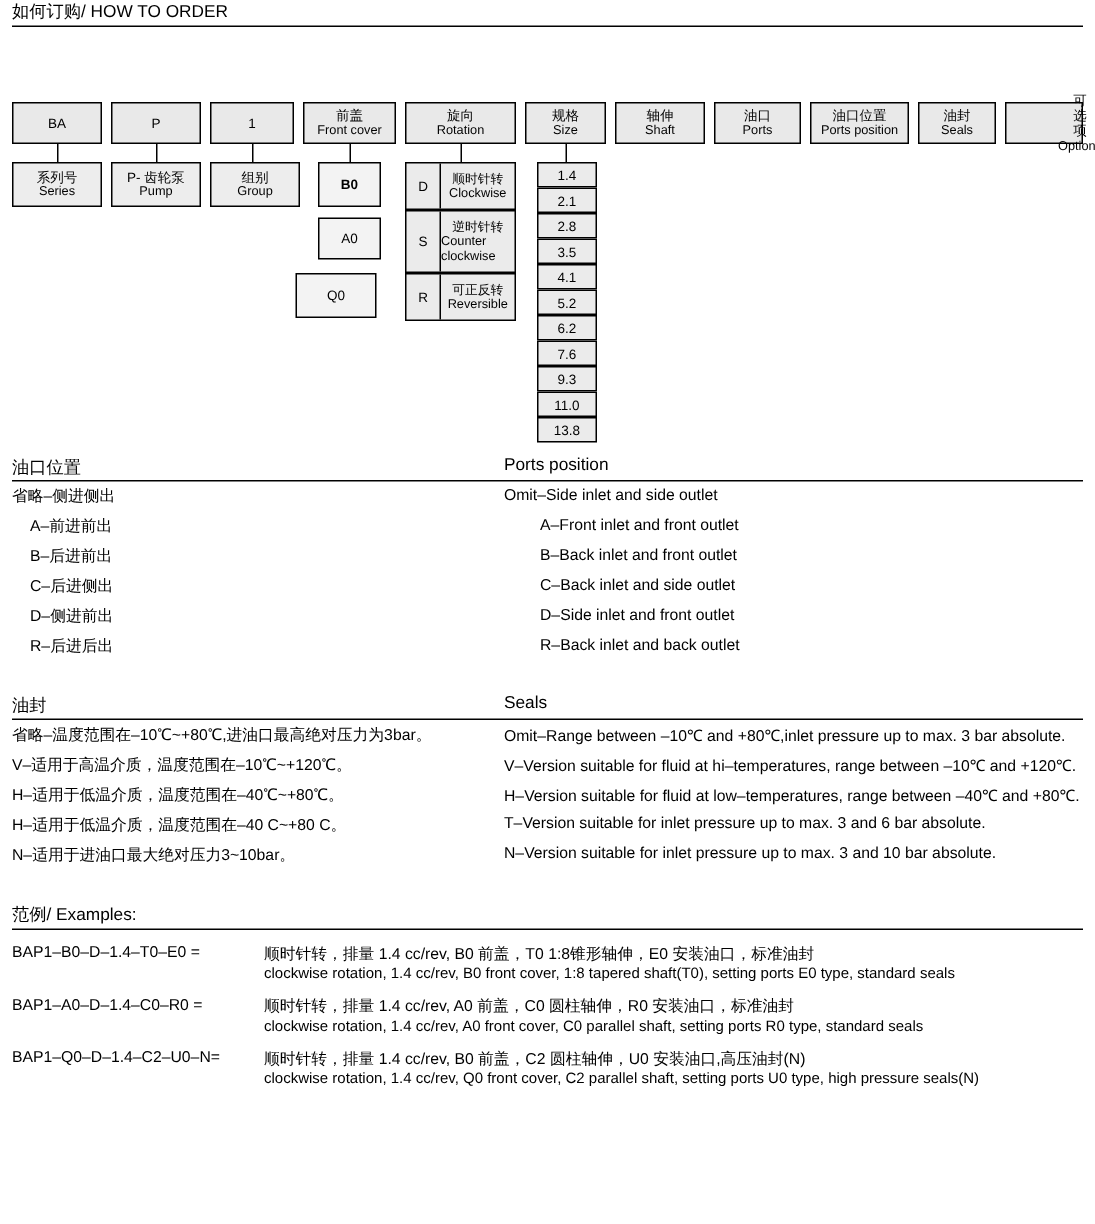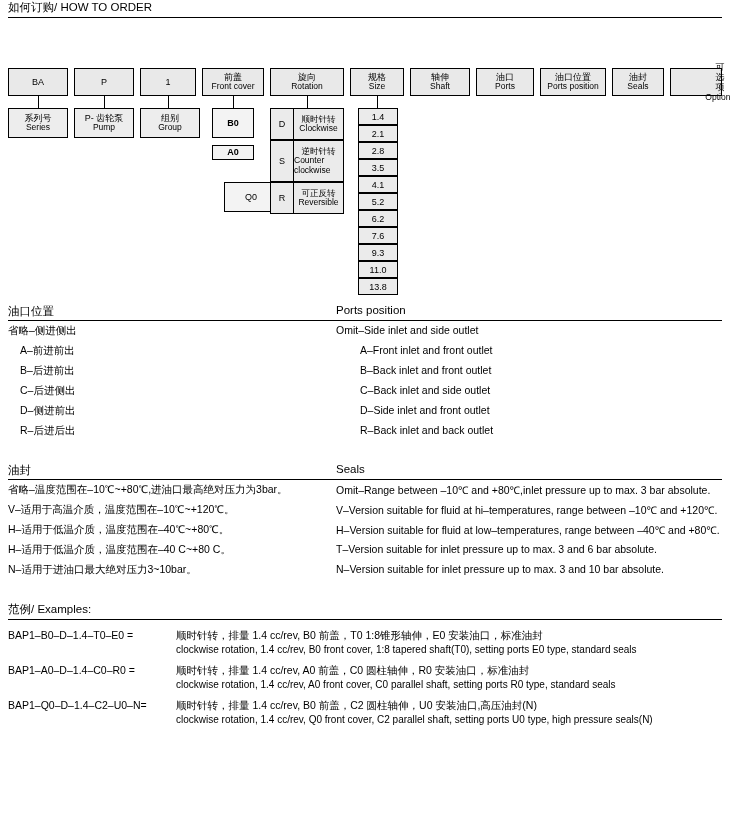--- a/index.html
+++ b/index.html
@@ -199,24 +199,24 @@
       <span class="en">Pump</span>
     </div>
     <div class="cell plain" style="left:140px; top:82px; width:60px; height:30px;">
       <span class="cn">组别</span>
       <span class="en">Group</span>
     </div>
 
     <div class="cell white" style="left:212px; top:82px; width:42px; height:30px;font-weight:bold;">
       <span>B0</span>
     </div>
-    <div class="cell white" style="left:212px; top:119px; width:42px; height:15px;font-weight:bold;">
+    <div class="cell white" style="left:212px; top:119px; width:42px; height:28px;">
       <span>A0</span>
     </div>
-    <div class="cell white" style="left:224px; top:156px; width:54px; height:30px;">
+    <div class="cell white" style="left:197px; top:156px; width:54px; height:30px;">
       <span>Q0</span>
     </div>
 
     <div class="split" style="left:270px; top:82px; width:74px; height:32px;">
       <div class="lft">D</div>
       <div class="rgt">
         <span>顺时针转</span>
         <span>Clockwise</span>
       </div>
     </div>

